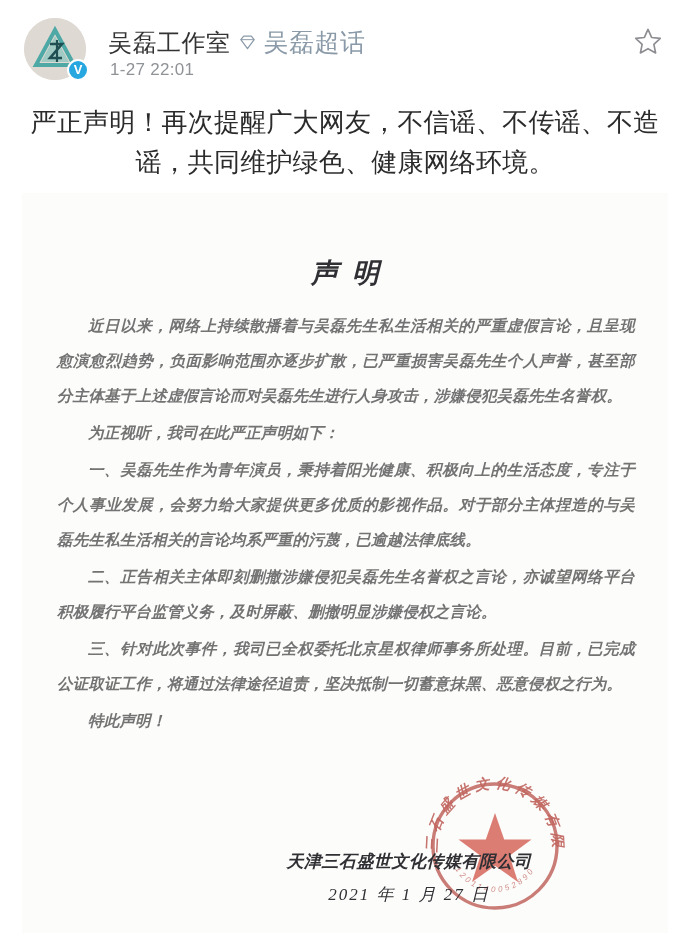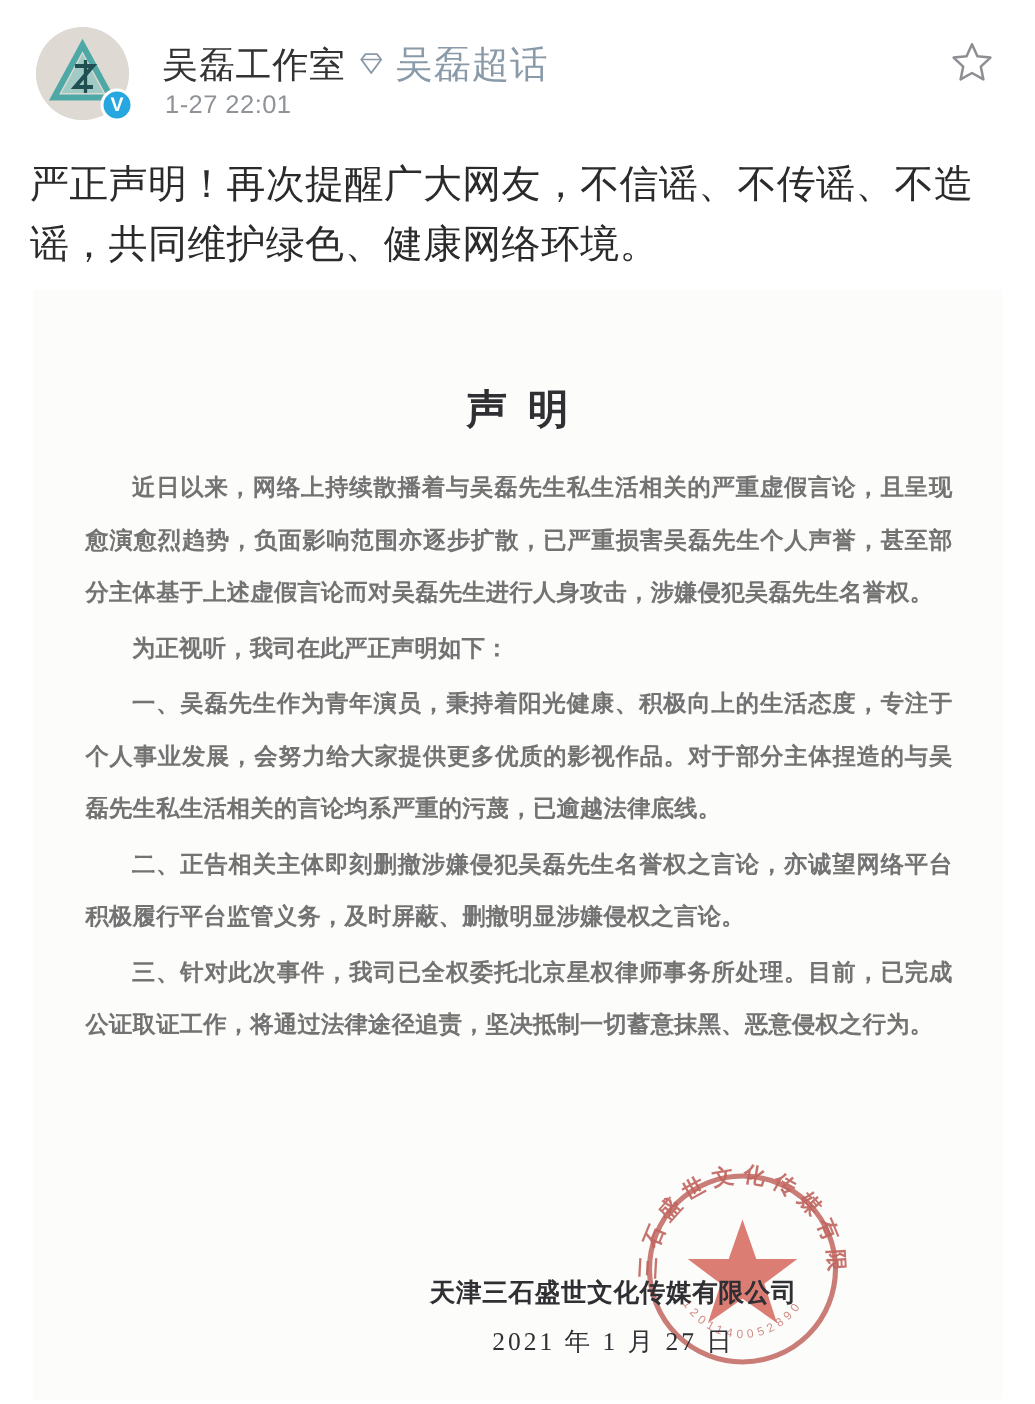--- a/index.html
+++ b/index.html
@@ -89,31 +89,33 @@
 
   
   .post-text {
     position: absolute;
     left: 20px; top: 102px;
     width: 650px;
     font-size: 26px;
     line-height: 40px;
     color: #2b2b2b;
     letter-spacing: 0.2px;
+    text-align: center;
   }
 
   
   .doc {
     position: absolute;
     left: 22px; top: 193px;
     width: 646px; height: 740px;
     background: #fcfcfb;
     overflow: hidden;
     font-family: "Liberation Serif", "DejaVu Serif", serif;
     color: #3a3a3c;
+    font-style: italic;
   }
   .doc-title {
     position: absolute;
     left: 0; top: 62px;
     width: 646px;
     text-align: center;
     font-size: 27px;
     font-weight: bold;
     letter-spacing: 14px;
     text-indent: 14px;
@@ -212,20 +214,21 @@
   <div class="doc">
 
     <div class="doc-title">声明</div>
 
     <div class="doc-body">
       <div class="doc-p">近日以来，网络上持续散播着与吴磊先生私生活相关的严重虚假言论，且呈现愈演愈烈趋势，负面影响范围亦逐步扩散，已严重损害吴磊先生个人声誉，甚至部分主体基于上述虚假言论而对吴磊先生进行人身攻击，涉嫌侵犯吴磊先生名誉权。</div>
       <div class="doc-p">为正视听，我司在此严正声明如下：</div>
       <div class="doc-p">一、吴磊先生作为青年演员，秉持着阳光健康、积极向上的生活态度，专注于个人事业发展，会努力给大家提供更多优质的影视作品。对于部分主体捏造的与吴磊先生私生活相关的言论均系严重的污蔑，已逾越法律底线。</div>
       <div class="doc-p">二、正告相关主体即刻删撤涉嫌侵犯吴磊先生名誉权之言论，亦诚望网络平台积极履行平台监管义务，及时屏蔽、删撤明显涉嫌侵权之言论。</div>
       <div class="doc-p">三、针对此次事件，我司已全权委托北京星权律师事务所处理。目前，已完成公证取证工作，将通过法律途径追责，坚决抵制一切蓄意抹黑、恶意侵权之行为。</div>
+      <div class="doc-p tight">特此声明！</div>
     </div>
 
     <div class="seal">
       <svg width="154" height="154" viewBox="0 0 154 154">
         <defs>
           <path id="sealArc" d="M 77,77 m -58,0 a 58,58 0 1,1 116,0" fill="none"></path>
           <path id="sealArcBottom" d="M 77,77 m -46,0 a 46,46 0 1,0 92,0" fill="none"></path>
         </defs>
         <circle cx="77" cy="77" r="62" fill="none" stroke="#b4443c" stroke-width="3.4" opacity="0.85"></circle>
         <path d="M77 44 L86.2 70.4 L113.5 70.4 L91.5 86.8 L100 113 L77 96.8 L54 113 L62.5 86.8 L40.5 70.4 L67.8 70.4 Z" fill="#cf4b3f" opacity="0.88"></path>

